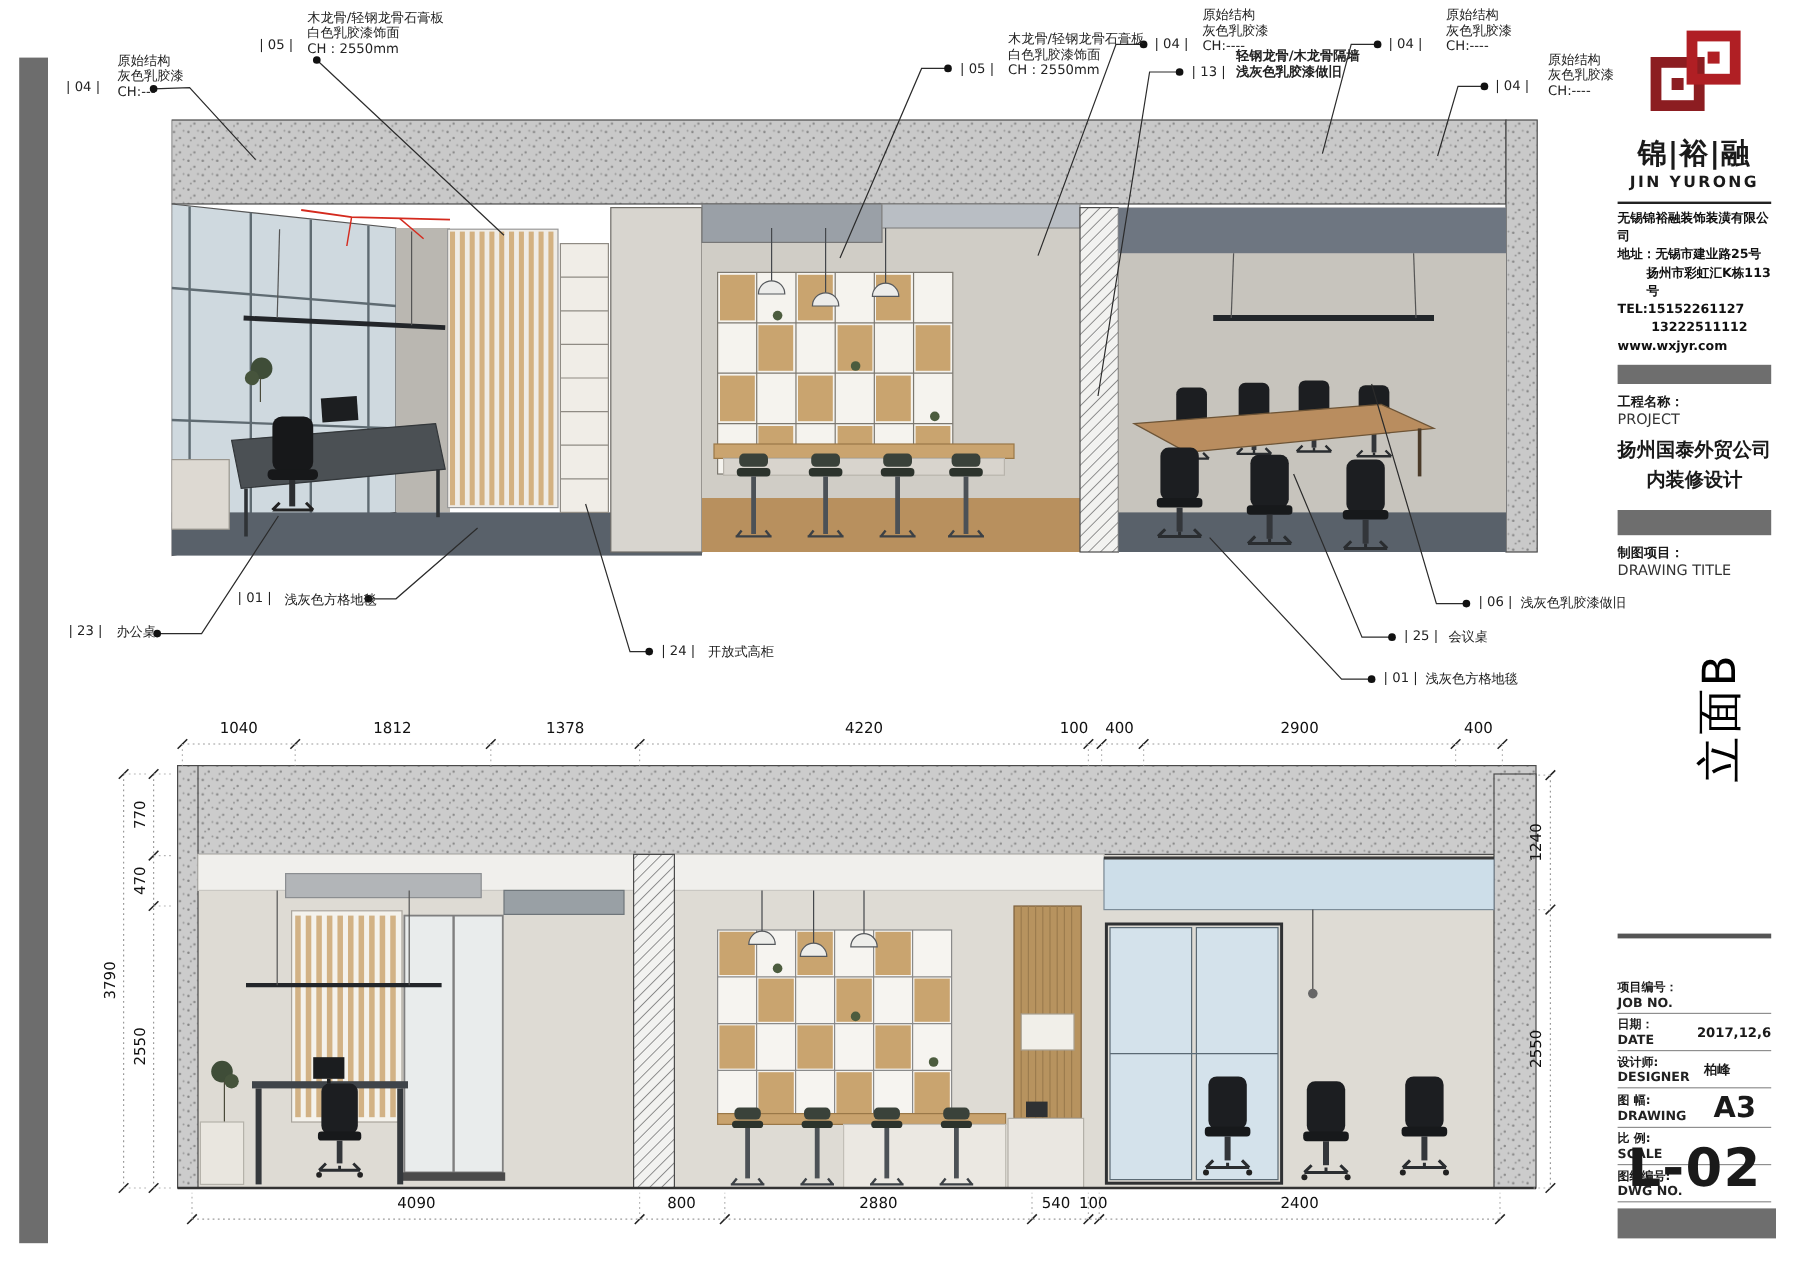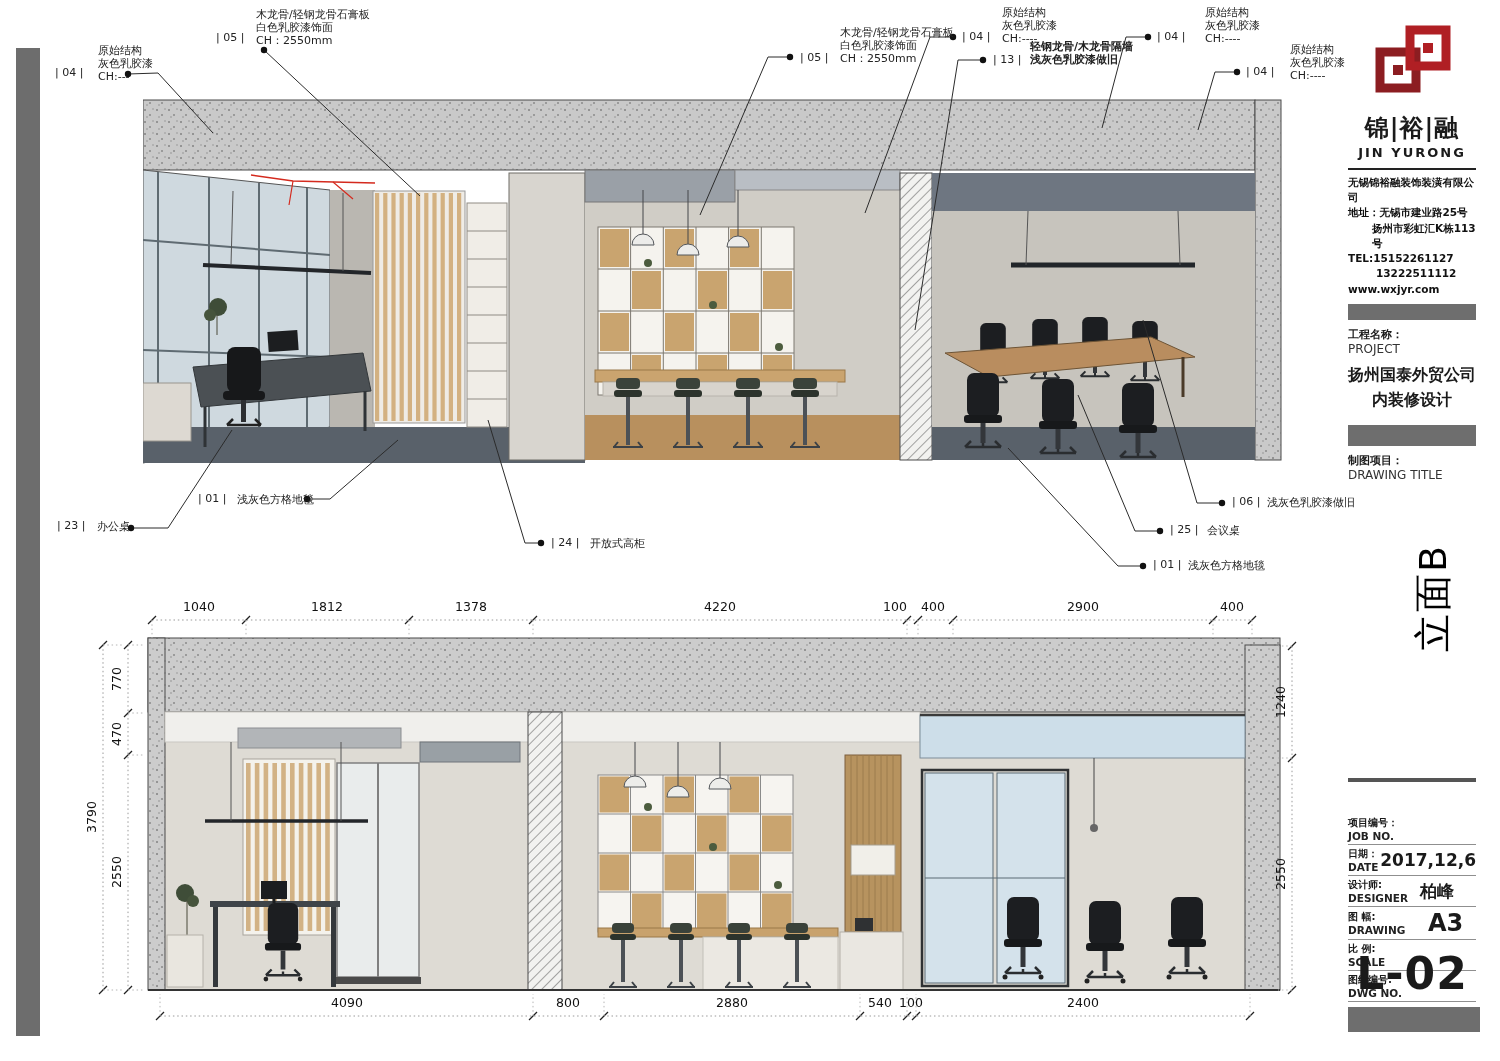--- a/index.html
+++ b/index.html
@@ -34,21 +34,21 @@
   .lab-en{font-size:12px;font-weight:normal;color:#333;}
   .pname{font-size:16px;font-weight:bold;text-align:center;margin-top:6px;line-height:1.6;}
   #elev-tag{position:absolute;left:1408px;top:652px;font-size:38px;color:#000;white-space:nowrap;
             transform:rotate(-90deg);transform-origin:0 0;letter-spacing:2px;}
   #fieldbar{position:absolute;left:1348px;top:778px;width:128px;height:4px;background:#555;}
   #tb-fields{position:absolute;left:1348px;top:783px;width:128px;margin-top:31px;}
   .frow{display:flex;align-items:center;border-bottom:1px solid #8f8f8f;padding:2px 0;}
   .fl{width:72px;}
   .fl .cn{font-size:10px;font-weight:bold;}
   .fl .en{font-size:10.5px;font-weight:bold;color:#222;}
-  .fv{font-size:17px;font-weight:bold;}
+  .fv{font-size:11px;font-weight:bold;}
   .fv.big{font-size:24px;font-weight:bold;margin-left:8px;}
   #dwgno{position:absolute;left:1348px;top:948px;width:128px;text-align:center;font-size:44px;font-weight:bold;letter-spacing:1px;}
   #bottombar{position:absolute;left:1348px;top:1007px;width:132px;height:25px;background:#6e6e6e;}
 </style>
 </head>
 <body>
 
 <div id="stage">
 
   <div id="leftbar"></div>

